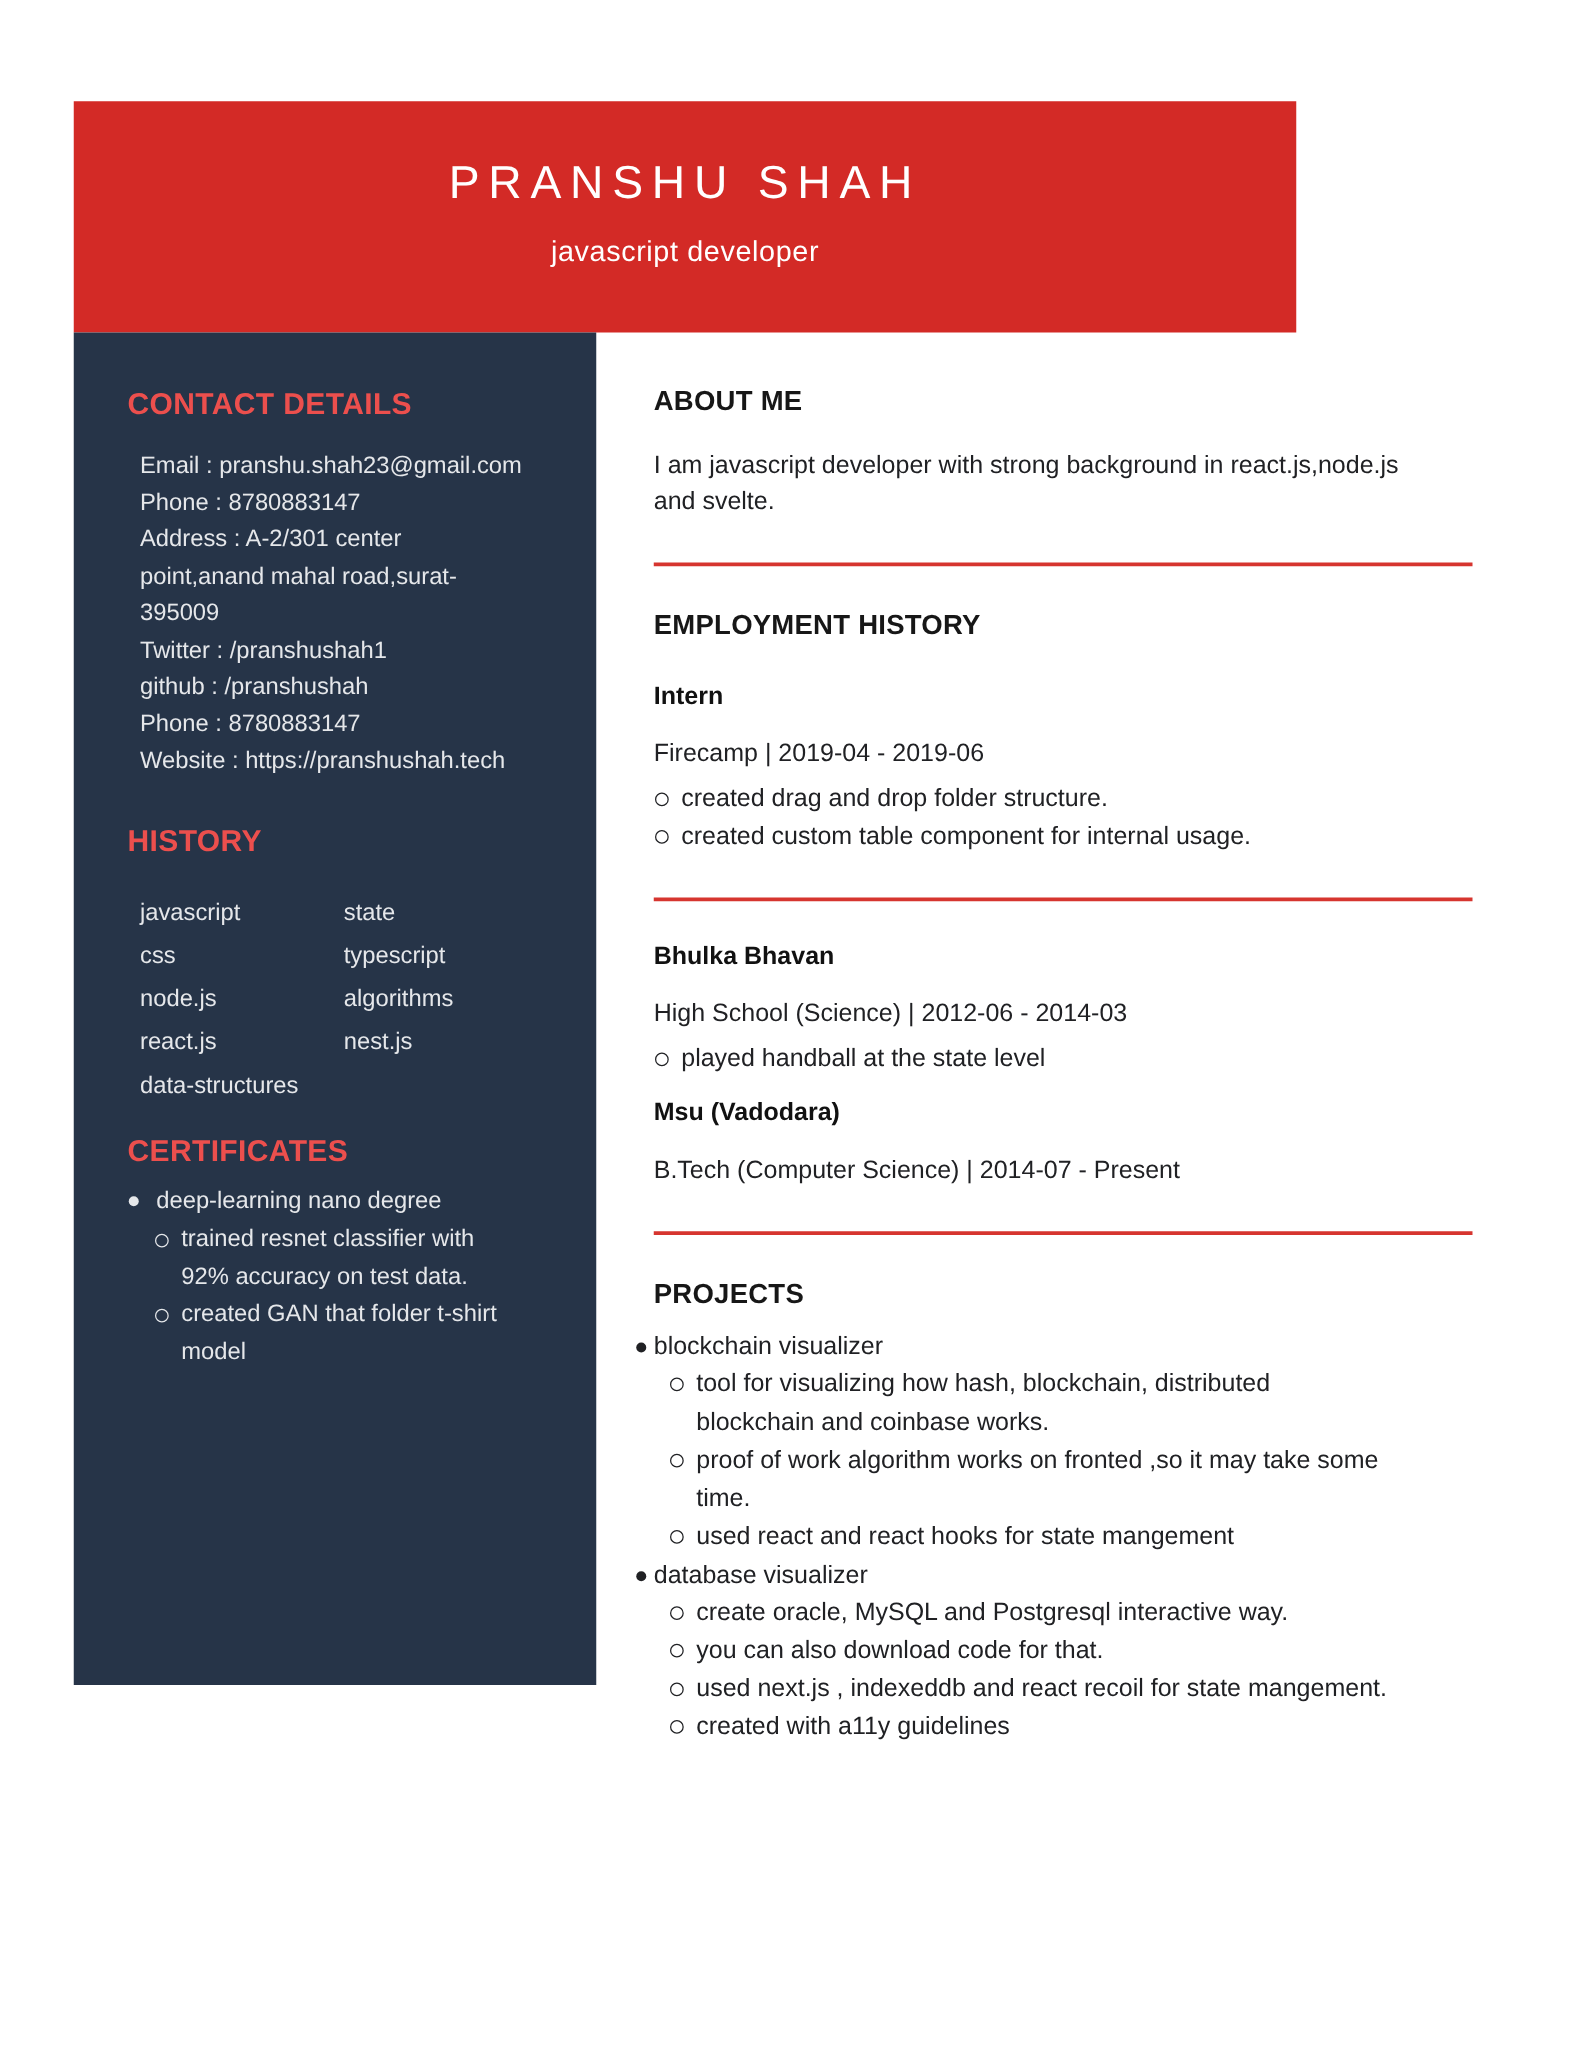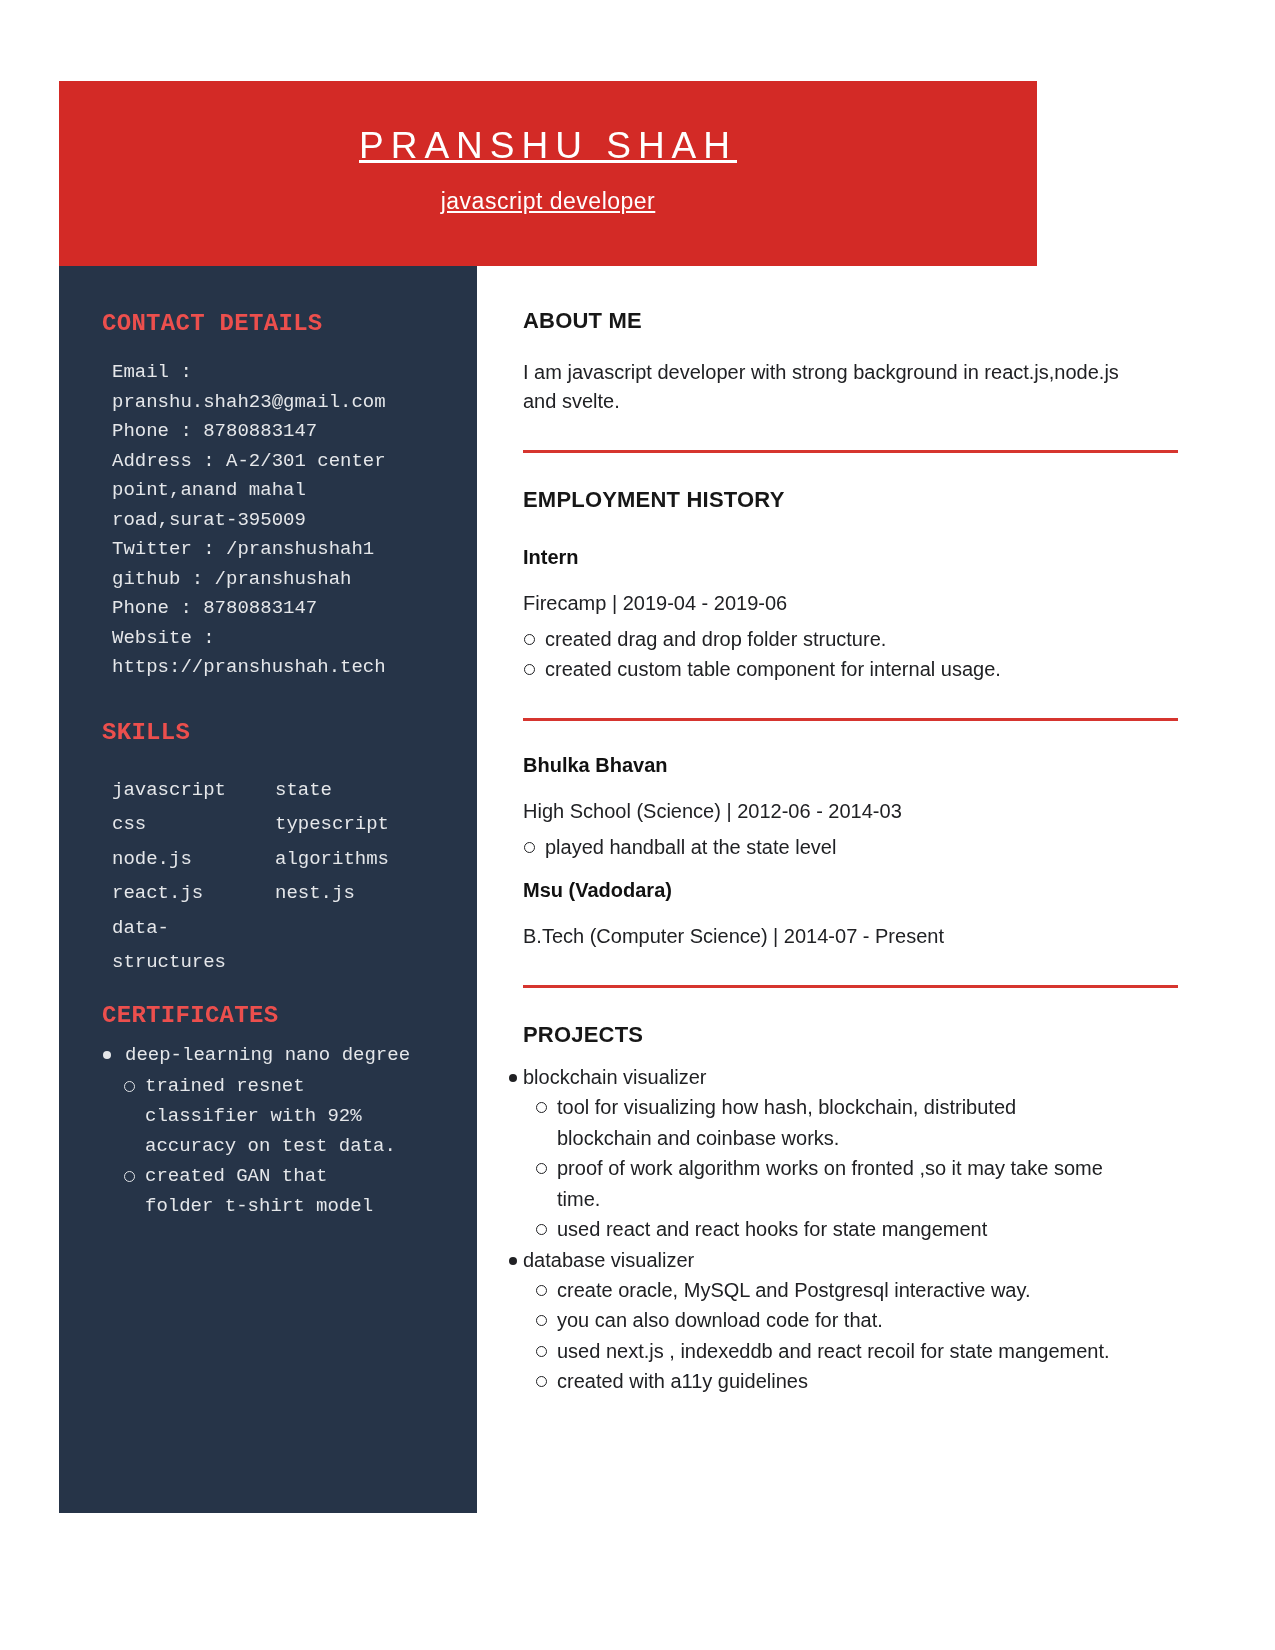--- a/index.html
+++ b/index.html
@@ -8,28 +8,28 @@
     --heading-text:#171717; --page-bg:#ffffff;
   }
   *{box-sizing:border-box;}
   html,body{margin:0;padding:0;}
   body{width:1275px;height:1650px;background:var(--page-bg);
        font-family:"Liberation Sans", sans-serif; -webkit-font-smoothing:antialiased;}
   .page{position:relative;width:1275px;height:1650px;background:var(--page-bg);overflow:hidden;}
 
   
   .band{position:absolute;left:59px;top:81px;width:978px;height:185px;
-        background:var(--header-bg);color:#ffffff;text-align:center;text-decoration:underline;}
+        background:var(--header-bg);color:#ffffff;text-align:center;}
   .name{padding-top:45px;font-size:37px;line-height:40px;font-weight:400;letter-spacing:7px;}
   .role{margin-top:22px;font-size:23px;line-height:26px;letter-spacing:0.5px;}
 
   
-  .sidebar{position:absolute;left:59px;top:266px;width:418px;height:1247px;
+  .sidebar{position:absolute;left:59px;top:266px;width:418px;height:1082px;
            background:var(--sidebar-bg);color:var(--sidebar-text);
-           padding:24px 30px 0 43px;font-size:19px;font-family:Liberation Mono, monospace;}
+           padding:24px 30px 0 43px;font-size:19px;}
   .side-h{font-size:24px;font-weight:700;color:var(--sidebar-heading);
           margin:0;letter-spacing:0.3px;line-height:28px;}
   .contact-h{margin-top:20px;}
   .skills-h{margin-top:36px;}
   .cert-h{margin-top:22px;}
   ul{list-style:none;margin:0;padding:0;}
   .contact-list{margin:20px 0 0 10px;width:308px;line-height:29.5px;}
   .skills-cols{display:flex;margin:26px 0 0 10px;}
   .skills-col li{line-height:34.5px;}
   .skills-col.c1{width:163px;}
@@ -79,21 +79,21 @@
     <ul class="contact-list">
         <li class="contact-item">Email : pranshu.shah23@gmail.com</li>
         <li class="contact-item">Phone : 8780883147</li>
         <li class="contact-item">Address : A-2/301 center point,anand mahal road,surat-395009</li>
         <li class="contact-item">Twitter : /pranshushah1</li>
         <li class="contact-item">github : /pranshushah</li>
         <li class="contact-item">Phone : 8780883147</li>
         <li class="contact-item">Website : https://pranshushah.tech</li>
       </ul>
 
-    <h2 class="side-h skills-h">SKILLS</h2>
+    <h2 class="side-h skills-h">HISTORY</h2>
     <div class="skills-cols">
       <ul class="skills-col c1">
           <li class="skill">javascript</li>
           <li class="skill">css</li>
           <li class="skill">node.js</li>
           <li class="skill">react.js</li>
           <li class="skill">data-structures</li>
         </ul>
       <ul class="skills-col c2">
           <li class="skill">state</li>

